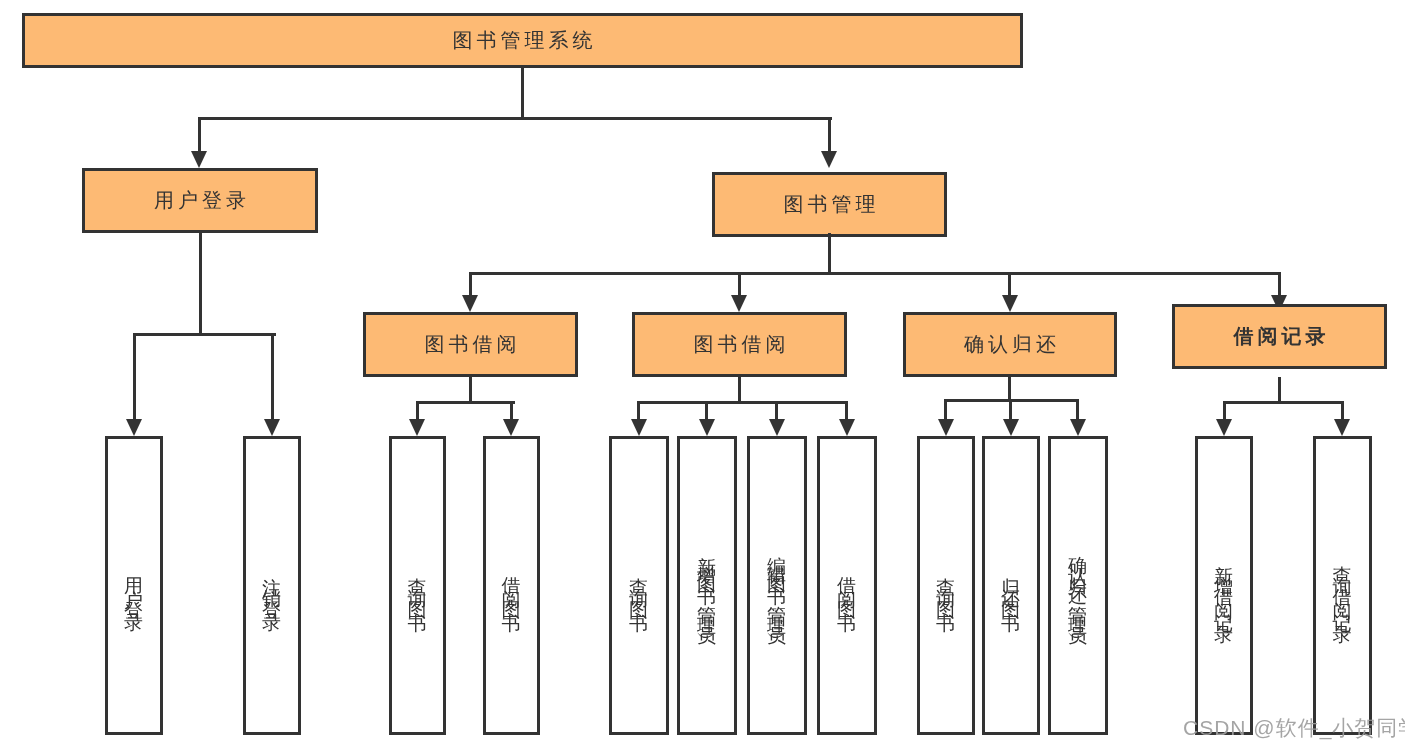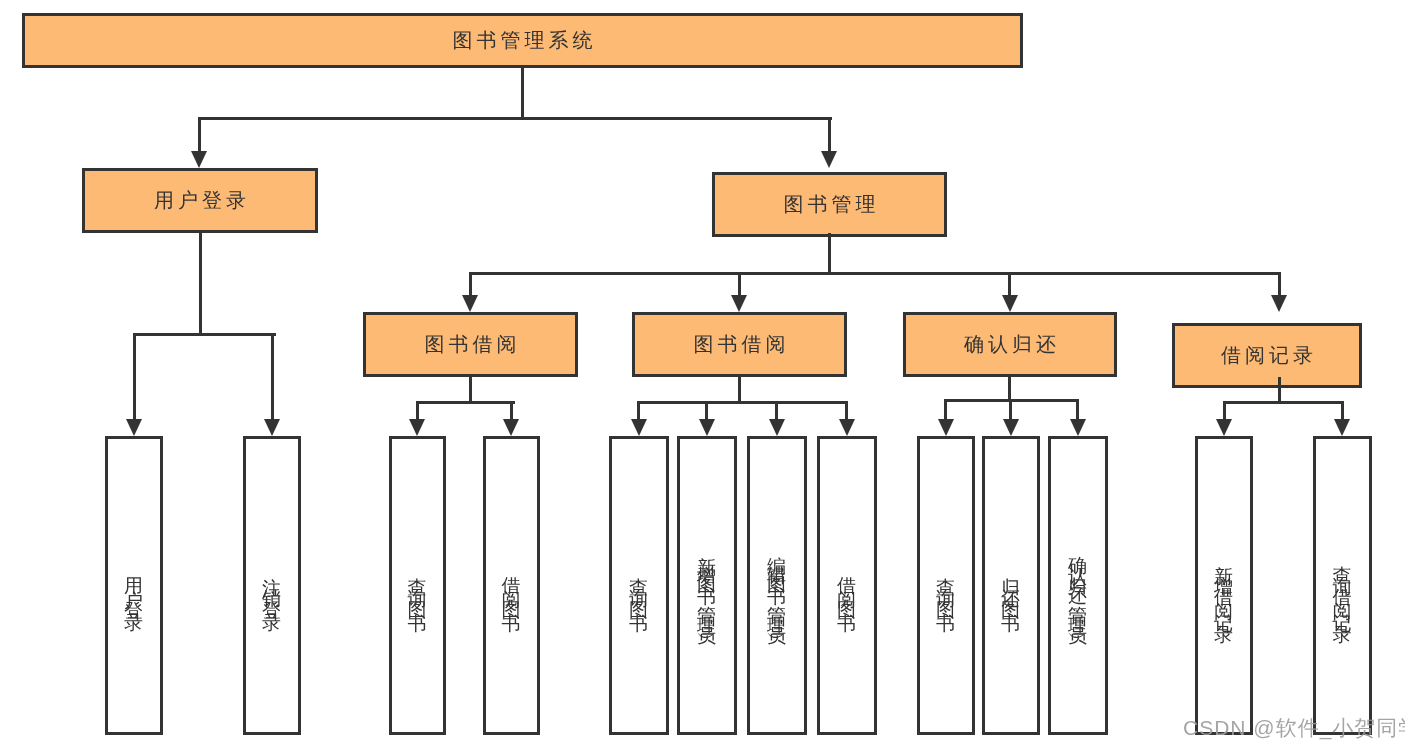--- a/index.html
+++ b/index.html
@@ -77,21 +77,21 @@
   <div class="vline" style="left:738px; top:272px; height:26px;"></div>
   <div class="arrow" style="left:731px; top:295px;"></div>
   <div class="vline" style="left:1008px; top:272px; height:26px;"></div>
   <div class="arrow" style="left:1002px; top:295px;"></div>
   <div class="vline" style="left:1278px; top:272px; height:26px;"></div>
   <div class="arrow" style="left:1271px; top:295px;"></div>
 
   <div class="node" style="left:363px; top:312px; width:215px; height:65px;">图书借阅</div>
   <div class="node" style="left:632px; top:312px; width:215px; height:65px;">图书借阅</div>
   <div class="node" style="left:903px; top:312px; width:214px; height:65px;">确认归还</div>
-  <div class="node" style="left:1172px; top:323px; width:190px; height:65px;">借阅记录</div>
+  <div class="node" style="left:1172px; top:304px; width:215px; height:65px;font-weight:bold;">借阅记录</div>
 
   <div class="vline" style="left:469px; top:377px; height:27px;"></div>
   <div class="hline" style="left:416px; top:401px; width:99px;"></div>
   <div class="vline" style="left:416px; top:401px; height:20px;"></div>
   <div class="arrow" style="left:409px; top:419px;"></div>
   <div class="vline" style="left:510px; top:401px; height:20px;"></div>
   <div class="arrow" style="left:503px; top:419px;"></div>
 
   <div class="vline" style="left:738px; top:377px; height:27px;"></div>
   <div class="hline" style="left:637px; top:401px; width:211px;"></div>

